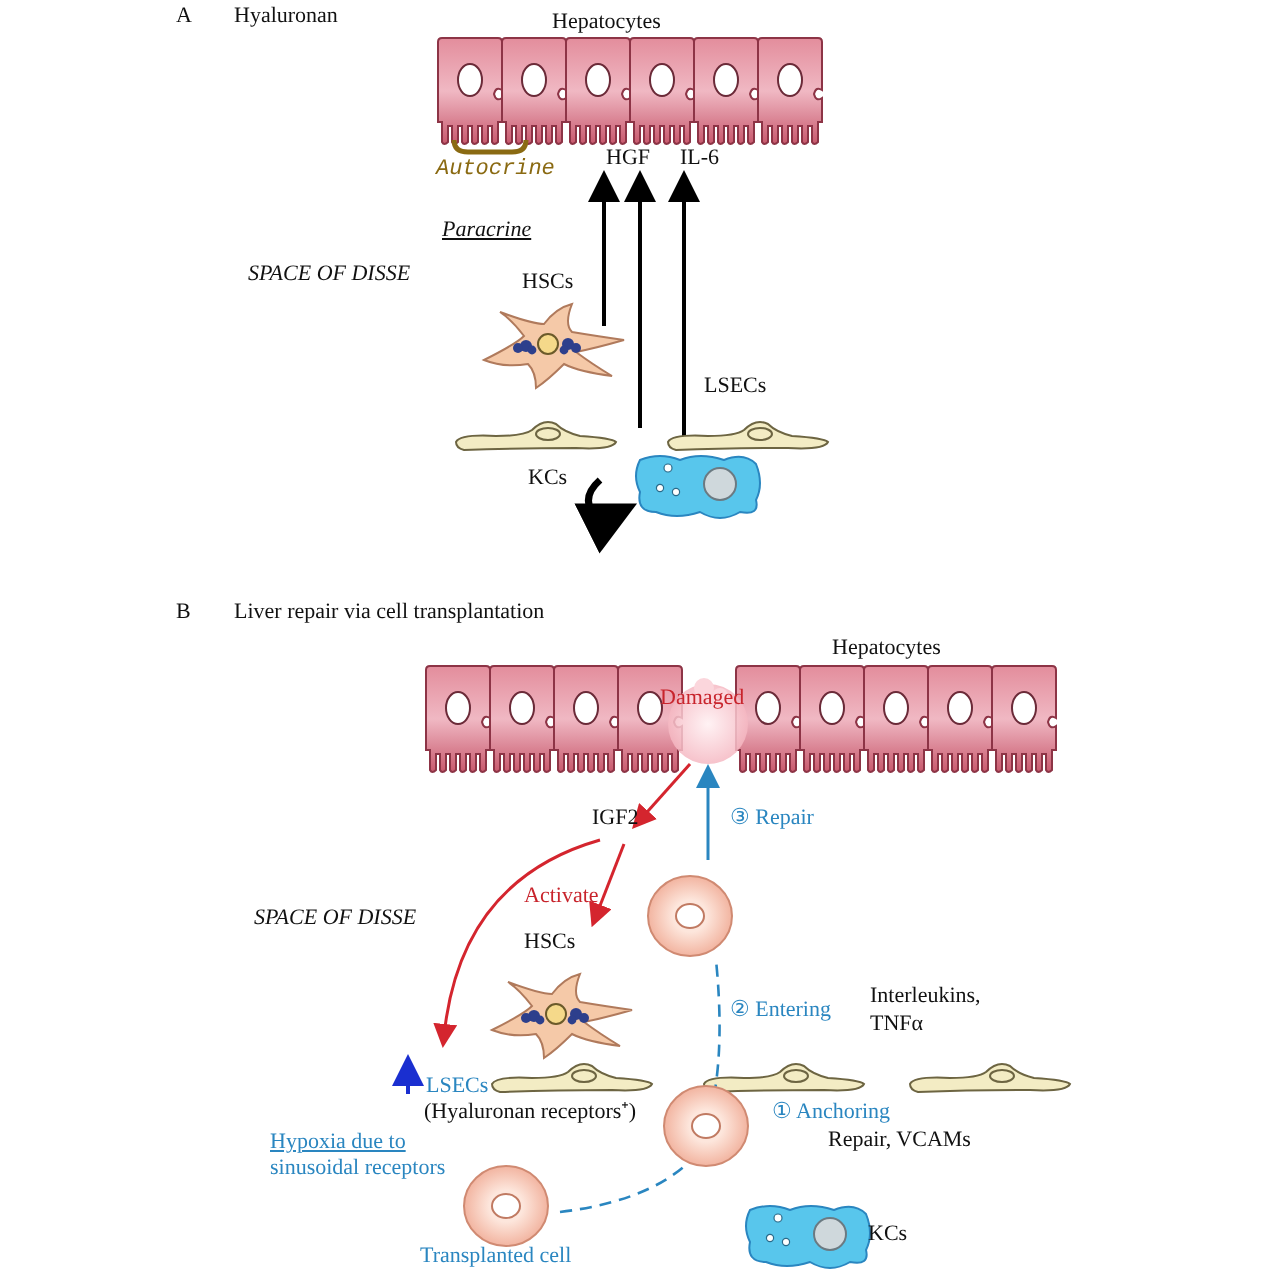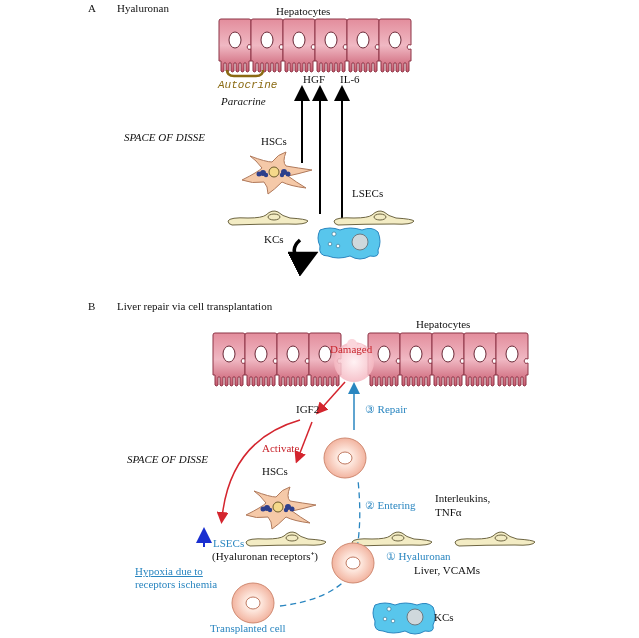--- a/index.html
+++ b/index.html
@@ -129,38 +129,38 @@
   <use href="#tcell" x="253" y="603"></use>
   <use href="#kc" x="405" y="617"></use>
 </svg>
 
 <div class="lbl" style="left:88px;top:2px;">A</div>
 <div class="lbl" style="left:117px;top:2px;">Hyaluronan</div>
 <div class="lbl" style="left:276px;top:5px;">Hepatocytes</div>
 <div class="lbl it gold" style="left:218px;top:79px;font-family:Liberation Mono, monospace;">Autocrine</div>
 <div class="lbl" style="left:303px;top:73px;">HGF</div>
 <div class="lbl" style="left:340px;top:73px;">IL-6</div>
-<div class="lbl it" style="left:221px;top:95px;">Paracrine</div>
+<div class="lbl it" style="left:221px;top:109px;text-decoration:underline;">Paracrine</div>
 <div class="lbl it" style="left:124px;top:131px;">SPACE OF DISSE</div>
 <div class="lbl" style="left:261px;top:135px;">HSCs</div>
 <div class="lbl" style="left:352px;top:187px;">LSECs</div>
 <div class="lbl" style="left:264px;top:233px;">KCs</div>
 
 <div class="lbl" style="left:88px;top:300px;">B</div>
 <div class="lbl" style="left:117px;top:300px;">Liver repair via cell transplantation</div>
 <div class="lbl red" style="left:330px;top:318px;margin-top:25px;">Damaged</div>
 <div class="lbl" style="left:416px;top:318px;">Hepatocytes</div>
 <div class="lbl" style="left:296px;top:403px;">IGF2</div>
 <div class="lbl blue" style="left:365px;top:403px;">③ Repair</div>
 <div class="lbl red" style="left:262px;top:442px;">Activate</div>
 <div class="lbl it" style="left:127px;top:453px;">SPACE OF DISSE</div>
 <div class="lbl" style="left:262px;top:465px;">HSCs</div>
 <div class="lbl blue" style="left:365px;top:499px;">② Entering</div>
 <div class="lbl" style="left:435px;top:492px;">Interleukins,</div>
 <div class="lbl" style="left:435px;top:506px;">TNFα</div>
 <div class="lbl blue" style="left:213px;top:537px;">LSECs</div>
 <div class="lbl" style="left:212px;top:550px;">(Hyaluronan receptors⁺)</div>
-<div class="lbl blue" style="left:386px;top:550px;">① Hyaluronan</div>
-<div class="lbl" style="left:414px;top:564px;">Liver, VCAMs</div>
+<div class="lbl blue" style="left:386px;top:550px;">① Anchoring</div>
+<div class="lbl" style="left:414px;top:564px;">Repair, VCAMs</div>
 <div class="lbl blue" style="left:135px;top:565px;text-decoration:underline;">Hypoxia due to</div>
-<div class="lbl blue" style="left:135px;top:578px;">receptors ischemia</div>
+<div class="lbl blue" style="left:135px;top:578px;">sinusoidal receptors</div>
 <div class="lbl blue" style="left:210px;top:622px;">Transplanted cell</div>
 <div class="lbl" style="left:434px;top:611px;">KCs</div>
 
 </body></html>

